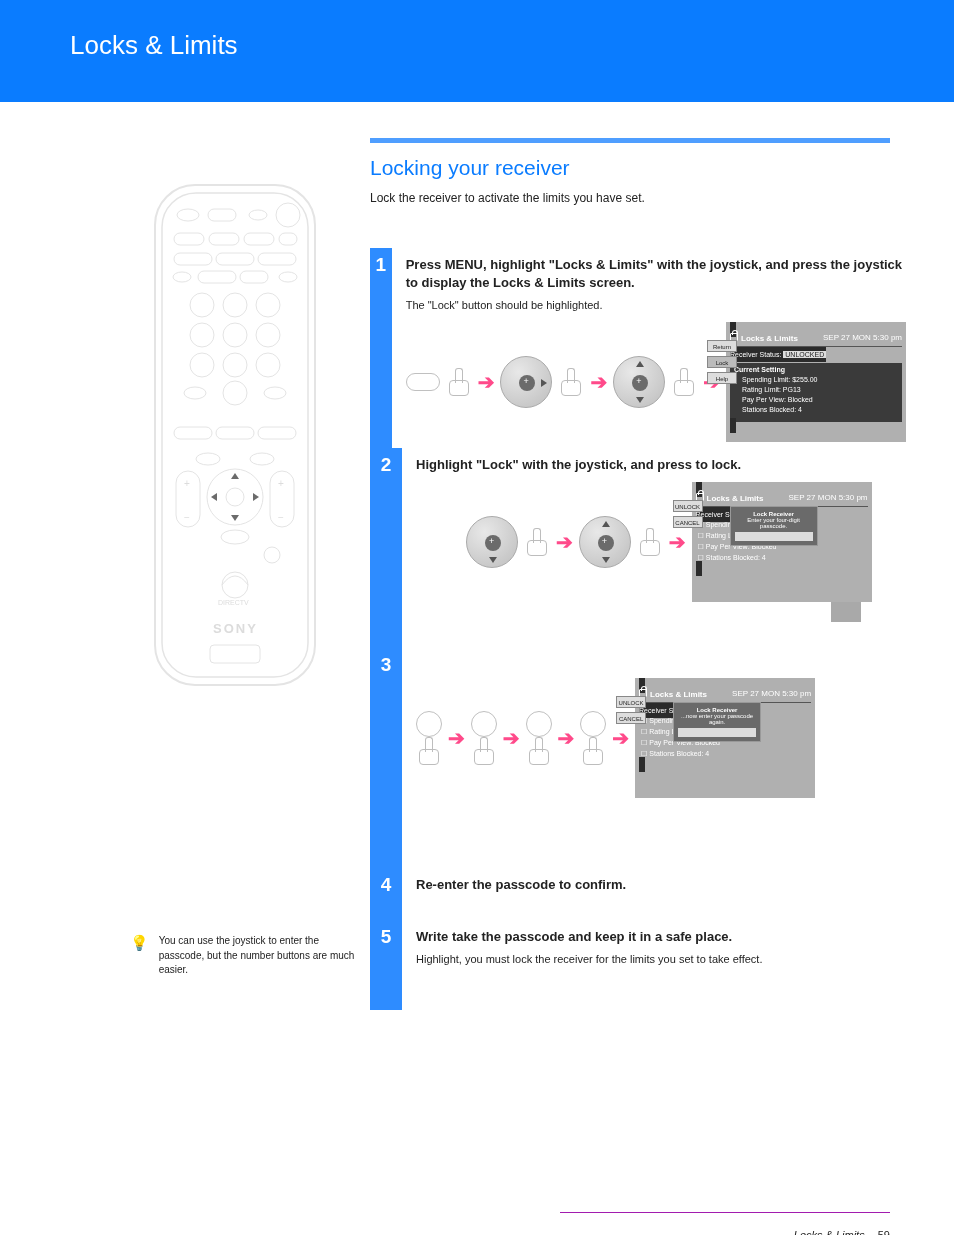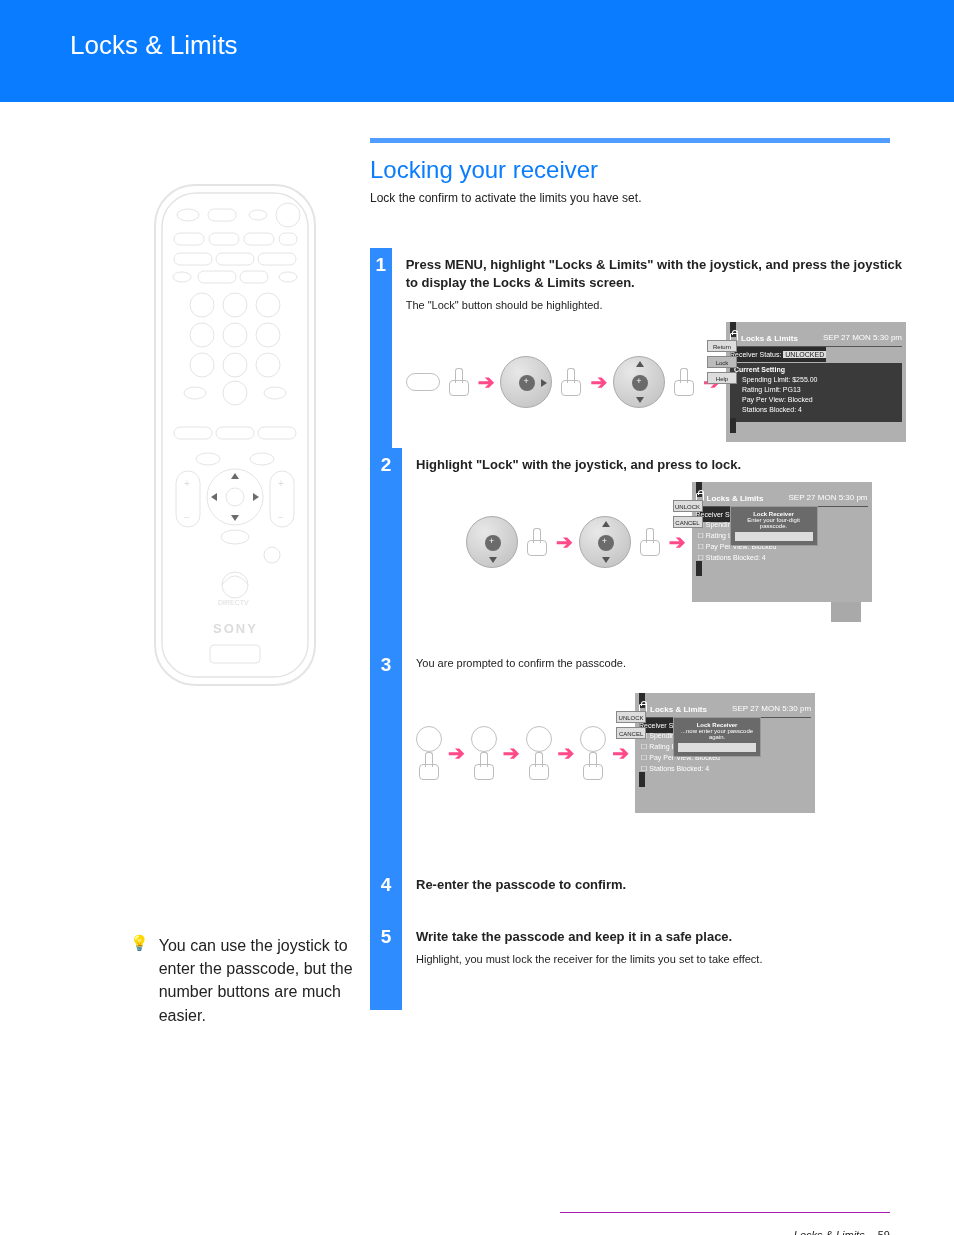--- a/index.html
+++ b/index.html
@@ -4,21 +4,21 @@
 <style>
   * { box-sizing: border-box; margin: 0; padding: 0; }
   html, body { width: 954px; height: 1235px; font-family: Arial, Helvetica, sans-serif; background: #fff; color: #222; }
   .page { width: 861px; height: 1235px; position: relative; }
 
   .banner { position: absolute; left: 0; top: 0; width: 954px; height: 102px; background: #0a7cff; }
   .banner-title { color: #fff; font-size: 26px; position: absolute; left: 70px; top: 30px; }
 
   .accent-bar { position: absolute; left: 370px; top: 138px; width: 520px; height: 5px; background: #4f9eff; }
 
-  .subtitle { position: absolute; left: 370px; top: 156px; font-size: 24px; color: #0a7cff; text-align: center; }
+  .subtitle { position: absolute; left: 370px; top: 156px; font-size: 21px; color: #0a7cff; text-align: center; }
 
   .intro { position: absolute; left: 370px; top: 190px; font-size: 12px; line-height: 1.45; width: 530px; }
 
   
   .remote { position: absolute; left: 140px; top: 175px; width: 190px; height: 520px; }
   .remote circle, .remote ellipse, .remote rect { stroke: #e4e4e4; fill: #fff; }
 
   
   .steps { position: absolute; left: 370px; top: 248px; width: 550px; }
   .step { position: relative; display: flex; }
@@ -53,37 +53,37 @@
   .shot-row { font-size:7px; margin:3px 0 3px 8px; }
   .shot-btn { position:absolute; right:-1px; width:30px; height:12px; background:#ddd; color:#222; font-size:6px; text-align:center; line-height:12px; border:1px solid #888;}
   .shot-hl { background:#ddd; color:#222; padding:0 2px; }
   .popup { position:absolute; left:34px; top:24px; width:88px; background:#6a6a6a; border:1px solid #999; padding:4px; font-size:6px; text-align:center;}
   .popup .field { margin-top:3px; height:9px; background:#ddd; }
 
   .dark-tab { position:absolute; right:0; top:588px; width:30px; height:34px; background:#a9a9a9; }
 
   .tip-row { position:absolute; left:130px; top:934px; display:flex; gap:10px; width:230px; }
   .tip-row .bulb { font-size:15px; }
-  .tip-row .tiptext { font-size:16px; line-height:1.45; }
+  .tip-row .tiptext { font-size:10px; line-height:1.45; }
 
   .footer { position:absolute; left:560px; top:1212px; width:330px; text-align:right; font-size:11px; font-style:italic; border-top:1px solid #a21caf; padding-top:16px; }
   .footer .pg { font-style:normal; margin-left:10px; }
 </style>
 </head>
 <body>
 <div class="page">
 
 <div class="banner">
   <div class="banner-title">Locks &amp; Limits</div>
 </div>
 
 <div class="accent-bar"></div>
 
 <div class="subtitle">Locking your receiver</div>
-<div class="intro">Lock the confirm to activate the limits you have set.</div>
+<div class="intro">Lock the receiver to activate the limits you have set.</div>
 
 <div class="dark-tab"></div>
 
 <svg class="remote" viewBox="0 0 190 520">
   <rect x="15" y="10" width="160" height="500" rx="40" ry="40" fill="#fff" stroke="#e4e4e4" stroke-width="2"></rect>
   <rect x="22" y="18" width="146" height="484" rx="34" ry="34" fill="none" stroke="#ececec" stroke-width="1.5"></rect>
 
   <ellipse cx="48" cy="40" rx="11" ry="6" fill="#fff" stroke="#e4e4e4"></ellipse>
   <rect x="68" y="34" width="28" height="12" rx="6" fill="#fff" stroke="#e4e4e4"></rect>
   <ellipse cx="118" cy="40" rx="9" ry="5" fill="#fff" stroke="#e4e4e4"></ellipse>
@@ -237,21 +237,20 @@
             </div>
           </span>
         </span>
       </div>
     </div>
   </div>
 
   <div class="step" style="height:220px;">
     <div class="step-bar">3</div>
     <div class="step-body">
-      <div class="step-sub">You are prompted to confirm the passcode.</div>
       <div class="step-flow" style="margin-top:22px;">
         <span style="display:inline-flex;flex-direction:column;align-items:center;">
               <span class="round-btn"></span>
               <span class="hand"></span>
             </span>
         <span class="arrow">➔</span>
         <span style="display:inline-flex;flex-direction:column;align-items:center;">
               <span class="round-btn"></span>
               <span class="hand"></span>
             </span>

